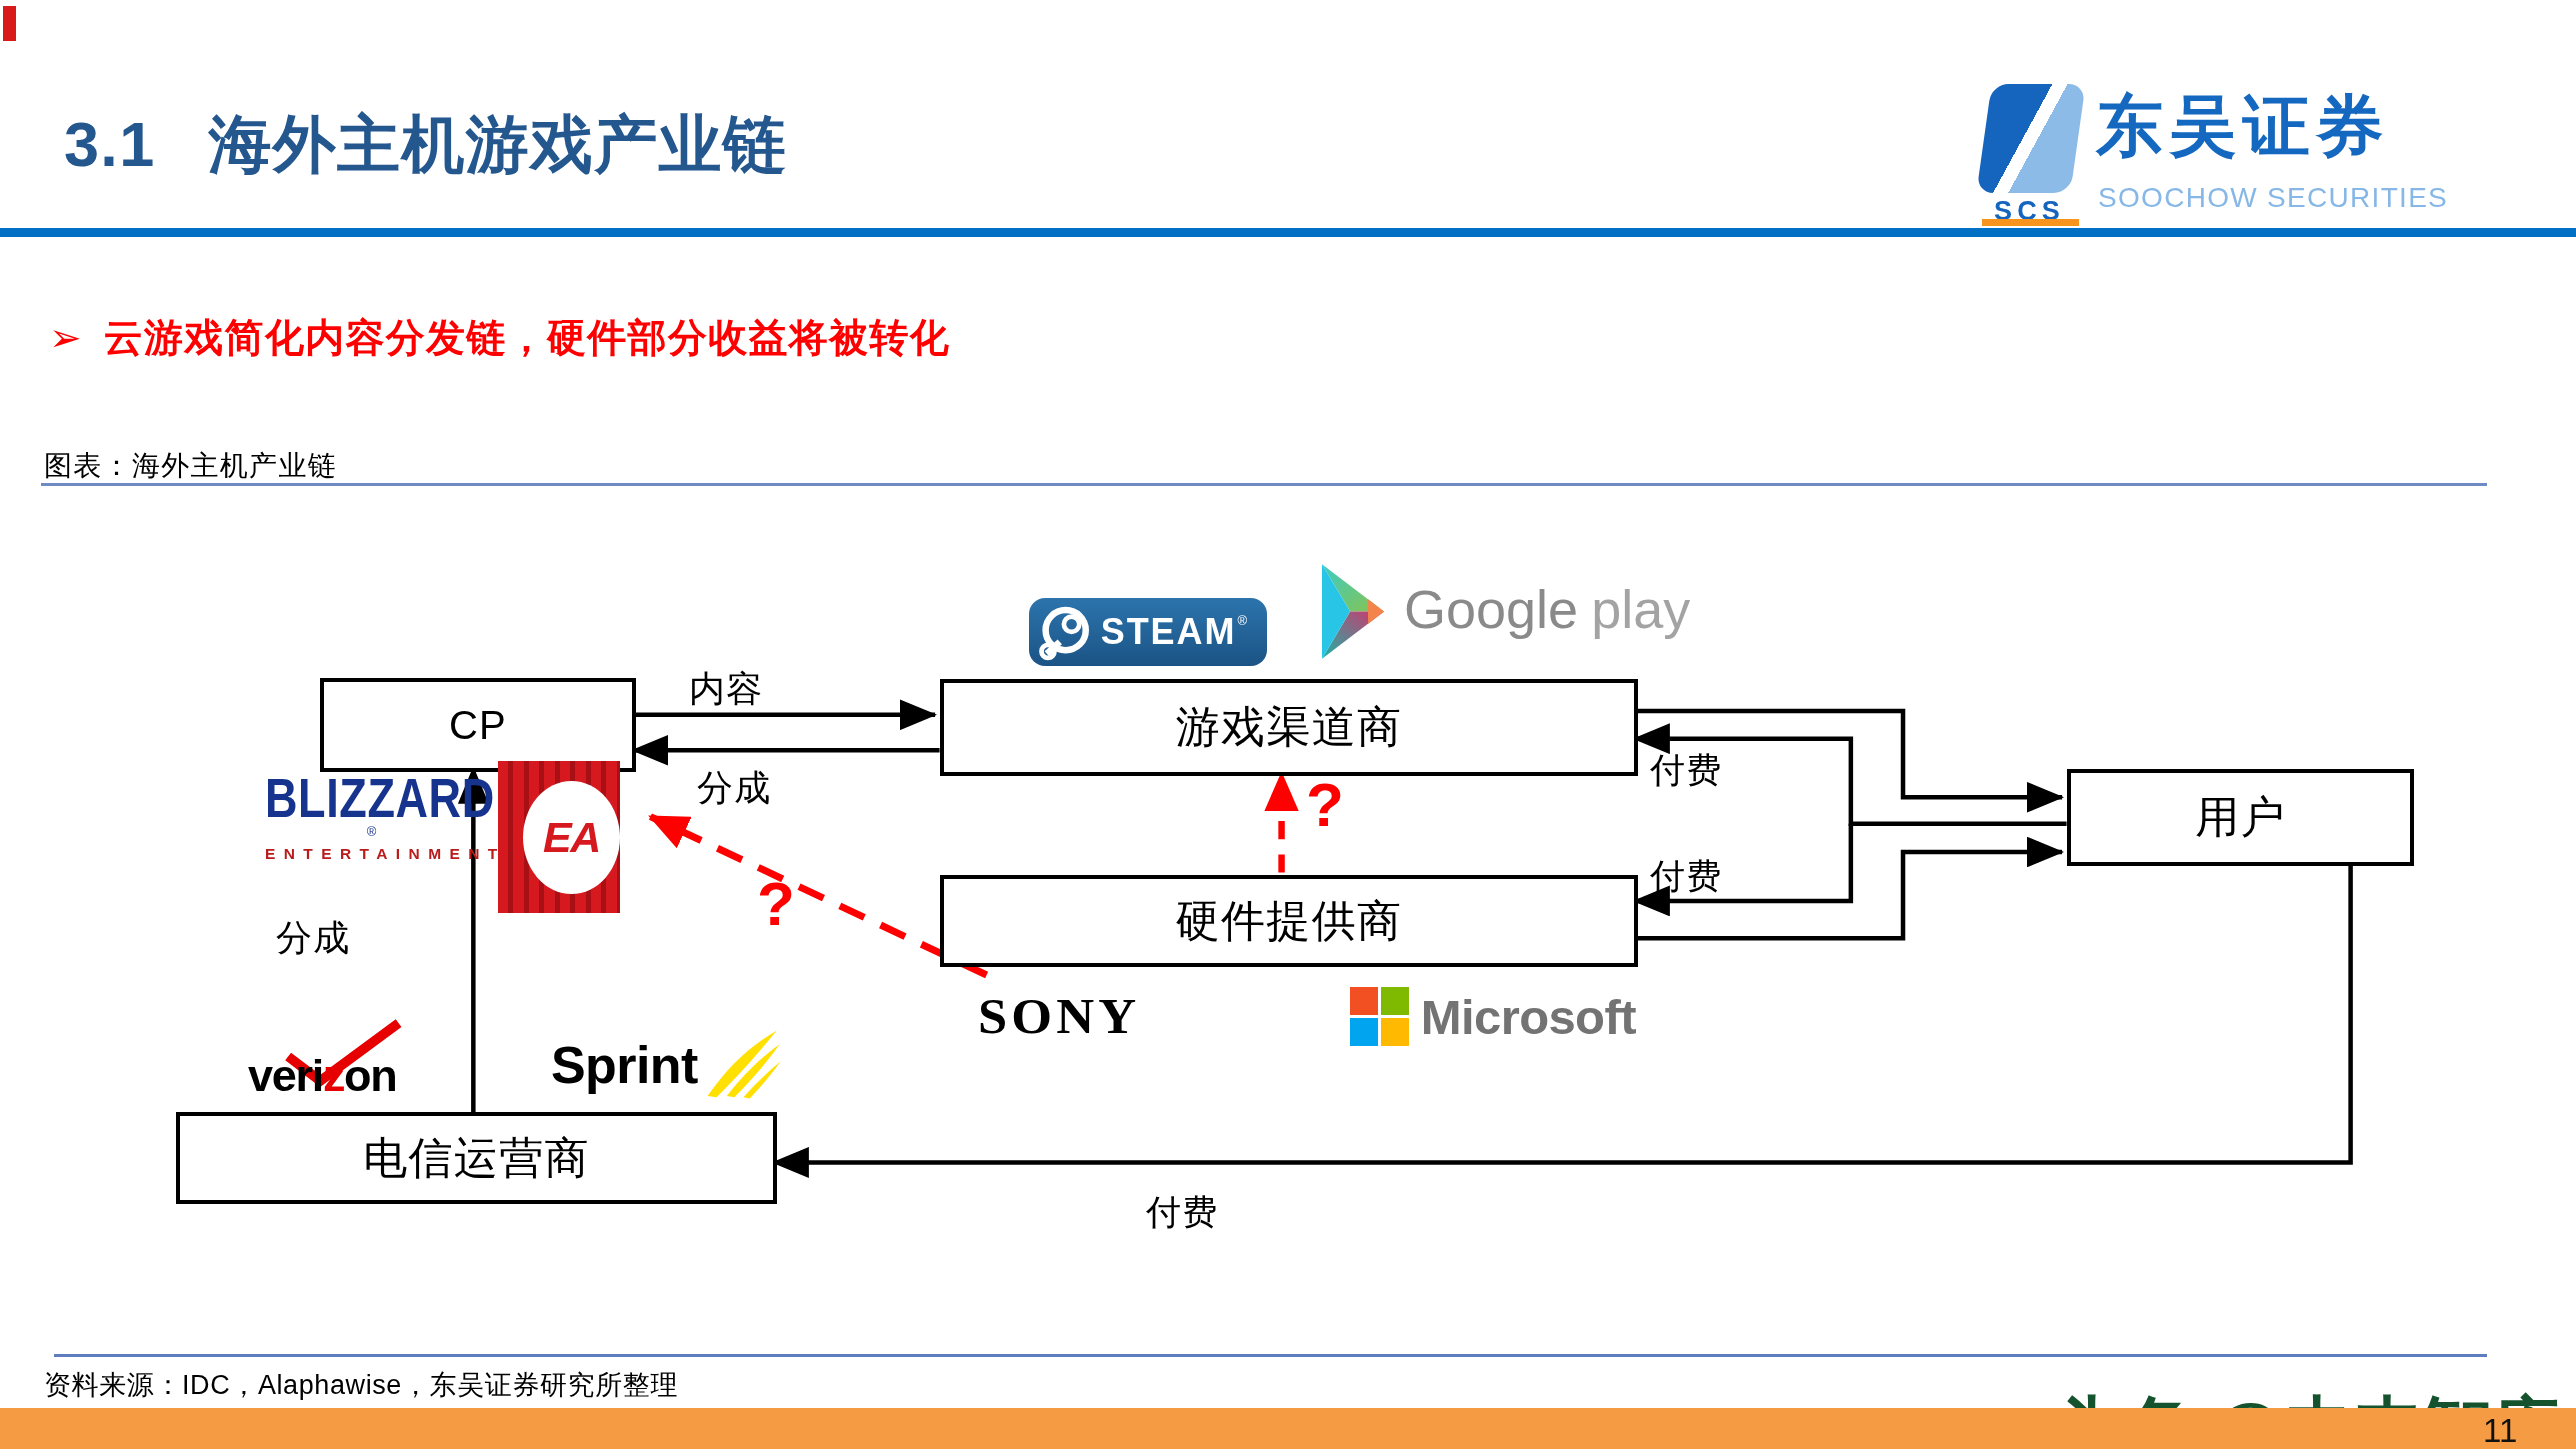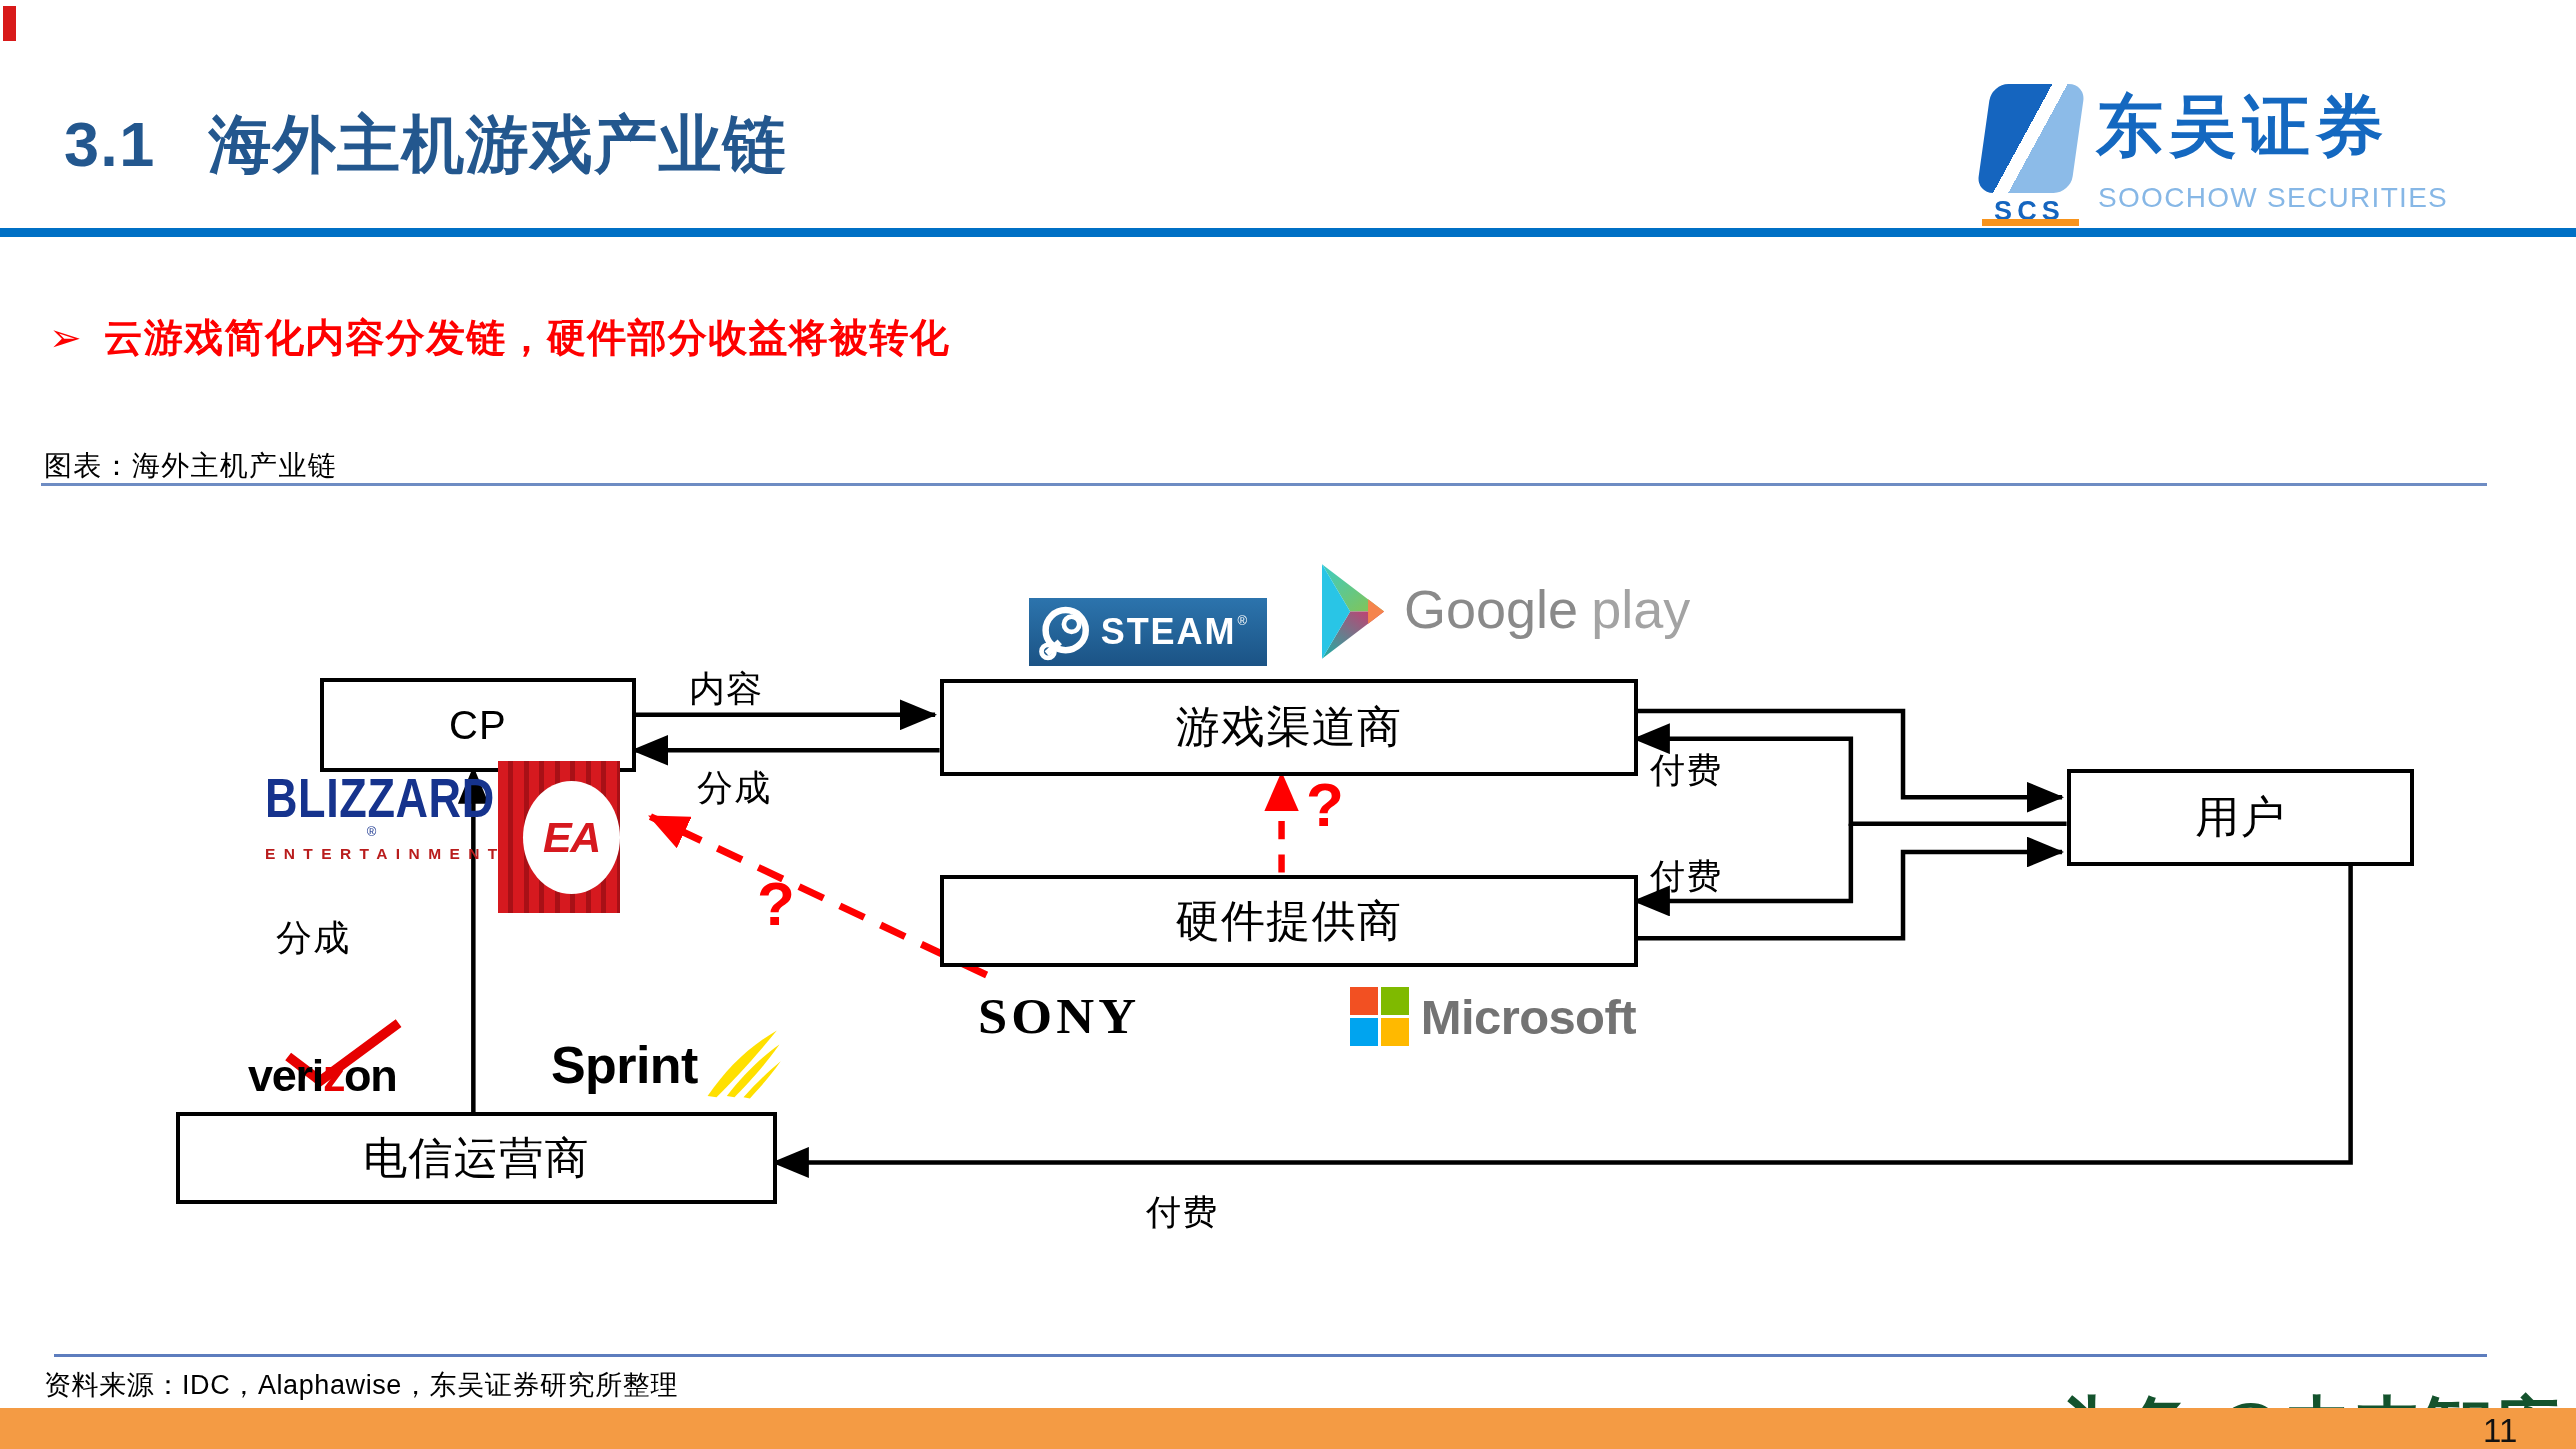--- a/index.html
+++ b/index.html
@@ -42,21 +42,21 @@
   #lbl-share-top{left:697px;top:764px;}
   #lbl-share-left{left:276px;top:914px;}
   #lbl-pay-channel{left:1650px;top:747px;font-size:35px;}
   #lbl-pay-hardware{left:1650px;top:853px;font-size:35px;}
   #lbl-pay-telecom{left:1146px;top:1189px;font-size:35px;}
   .qmark{font-size:62px;font-weight:700;color:#FF0000;}
   #q1{left:757px;top:868px;}
   #q2{left:1306px;top:769px;}
 
   
-  #steam{left:1029px;top:598px;width:238px;height:68px;border-radius:0;
+  #steam{left:1029px;top:598px;width:238px;height:68px;border-radius:16px;
          background:linear-gradient(180deg,#2C74AD,#1B5385);display:flex;align-items:center;}
   #steam .word{color:#fff;font-weight:900;font-size:36px;letter-spacing:1.9px;margin-left:6.4px;}
   #steam .reg{color:#fff;font-size:13px;vertical-align:top;position:relative;top:-11.6px;left:1.3px;}
 
   
   #gp-text{left:1404px;top:578px;font-size:54px;white-space:nowrap;}
   #gp-text .g1{color:#8A8A8A;}
   #gp-text .g2{color:#A3A3A3;font-weight:300;margin-left:13px;}
 
   

